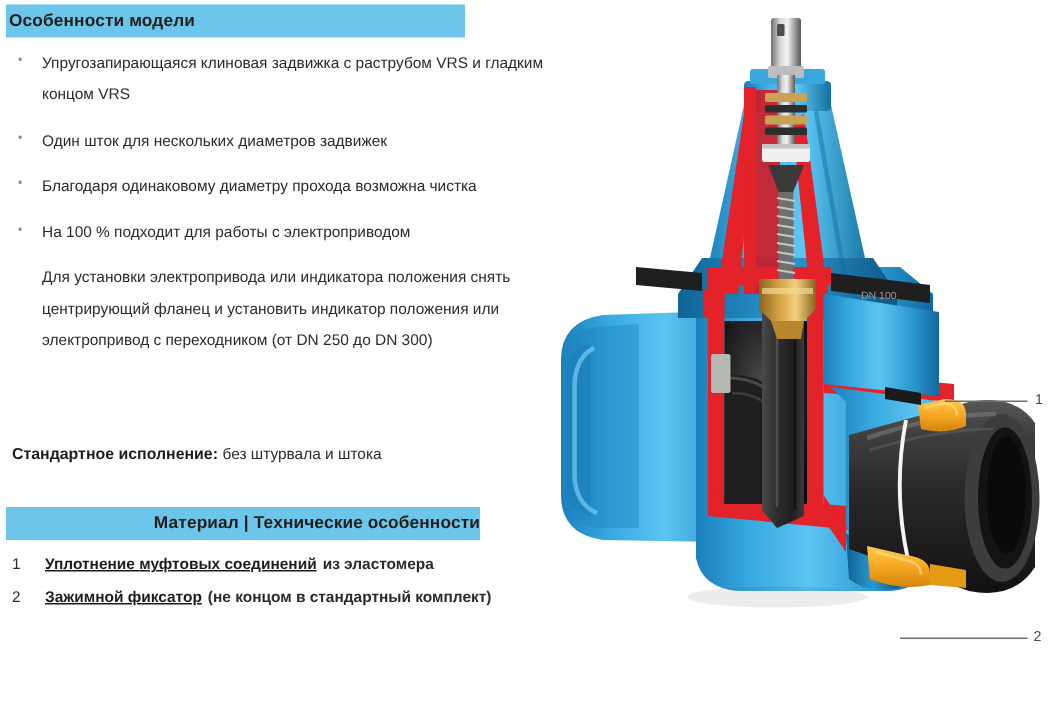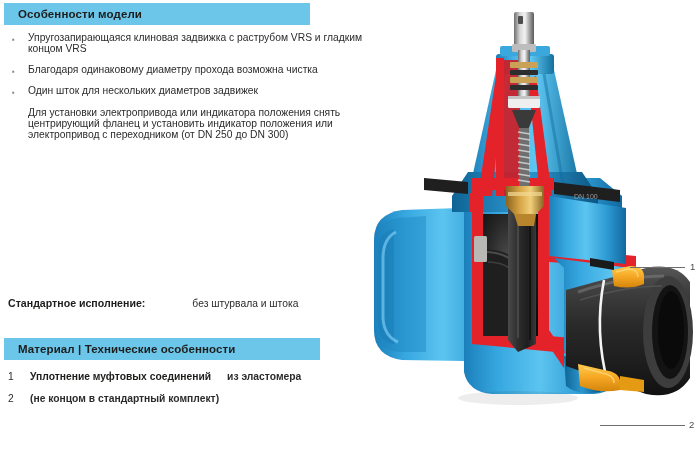--- a/index.html
+++ b/index.html
@@ -17,31 +17,31 @@
     -webkit-font-smoothing: antialiased;
   }
 
   
   .section-bar {
     position: absolute;
     background: #6cc6ea;
     display: flex;
     align-items: center;
     box-sizing: border-box;
-    padding-left: 14px;
+    padding-left: 2px;
   }
   .section-bar .bar-label {
     font-size: 11.5px;
     font-weight: bold;
     color: #1d1d1b;
     letter-spacing: 0.1px;
     white-space: nowrap;
   }
   #bar-features { left: 4px; top: 3px; width: 306px; height: 22px; }
-  #bar-material { left: 4px; top: 338px; width: 316px; height: 22px; }
+  #bar-material { left: 4px; top: 338px; width: 316px; height: 22px; justify-content: flex-end; }
 
   
   .feature-list {
     position: absolute;
     left: 12px;
     top: 32px;
     width: 368px;
   }
   .feature-item {
     position: relative;
@@ -56,33 +56,32 @@
     color: #8a8a8a;
     font-size: 8px;
     line-height: 1;
     text-align: left;
   }
   .feature-item .bullet::before { content: "\25AA"; }
   .feature-item.no-bullet .bullet::before { content: ""; }
   .feature-item .ftext {
     flex: 1 1 auto;
     font-size: 10.3px;
-    line-height: 11px;
+    line-height: 21px;
     color: #2b2b2b;
   }
 
   
   #standard-row {
     position: absolute;
     left: 8px;
     top: 297px;
     display: flex;
     align-items: center;
     white-space: nowrap;
-    gap: 44px;
   }
   #standard-row .std-label {
     font-size: 10.6px;
     font-weight: bold;
     color: #1d1d1b;
   }
   #standard-row .std-value {
     font-size: 10.3px;
     color: #2b2b2b;
     margin-left: 3px;
@@ -104,21 +103,22 @@
   }
   .material-item .mnum {
     flex: 0 0 auto;
     width: 22px;
     color: #2b2b2b;
     font-weight: normal;
   }
   .material-item .mname {
     font-weight: bold;
     color: #1d1d1b;
-    margin-right: 16px;
+    margin-right: 4px;
+    text-decoration: underline;
   }
   .material-item .mdesc {
     color: #2b2b2b;
     font-weight: bold;
   }
 
   
   #illustration {
     position: absolute;
     left: 368px;
@@ -150,25 +150,29 @@
   <span class="bar-label">Особенности модели</span>
 </div>
 
 <div class="feature-list">
   <div class="feature-item">
     <span class="bullet"></span>
     <span class="ftext">Упругозапирающаяся клиновая задвижка с раструбом VRS и гладким концом VRS</span>
   </div>
   <div class="feature-item">
     <span class="bullet"></span>
-    <span class="ftext">Благодаря одинаковому диаметру прохода возможна чистка</span>
+    <span class="ftext">Один шток для нескольких диаметров задвижек</span>
   </div>
   <div class="feature-item">
     <span class="bullet"></span>
-    <span class="ftext">Один шток для нескольких диаметров задвижек</span>
+    <span class="ftext">Благодаря одинаковому диаметру прохода возможна чистка</span>
+  </div>
+  <div class="feature-item">
+    <span class="bullet"></span>
+    <span class="ftext">На 100 % подходит для работы с электроприводом</span>
   </div>
   <div class="feature-item no-bullet">
     <span class="bullet"></span>
     <span class="ftext">Для установки электропривода или индикатора положения снять центрирующий фланец и установить индикатор положения или электропривод с переходником (от DN 250 до DN 300)</span>
   </div>
 </div>
 
 <div id="standard-row">
   <span class="std-label">Стандартное исполнение:</span>
   <span class="std-value">без штурвала и штока</span>
@@ -179,20 +183,21 @@
 </div>
 
 <div class="material-list">
   <div class="material-item">
     <span class="mnum">1</span>
     <span class="mname">Уплотнение муфтовых соединений</span>
     <span class="mdesc">из эластомера</span>
   </div>
   <div class="material-item">
     <span class="mnum">2</span>
+    <span class="mname">Зажимной фиксатор</span>
     <span class="mdesc">(не концом в стандартный комплект)</span>
   </div>
 </div>
 
 <div id="illustration">
   <svg width="332" height="467" viewBox="0 0 332 467" xmlns="http://www.w3.org/2000/svg">
     <defs>
       <linearGradient id="blueBody" x1="0" y1="0" x2="1" y2="0">
         <stop offset="0%" stop-color="#1b7fba"></stop>
         <stop offset="22%" stop-color="#37a8e0"></stop>

